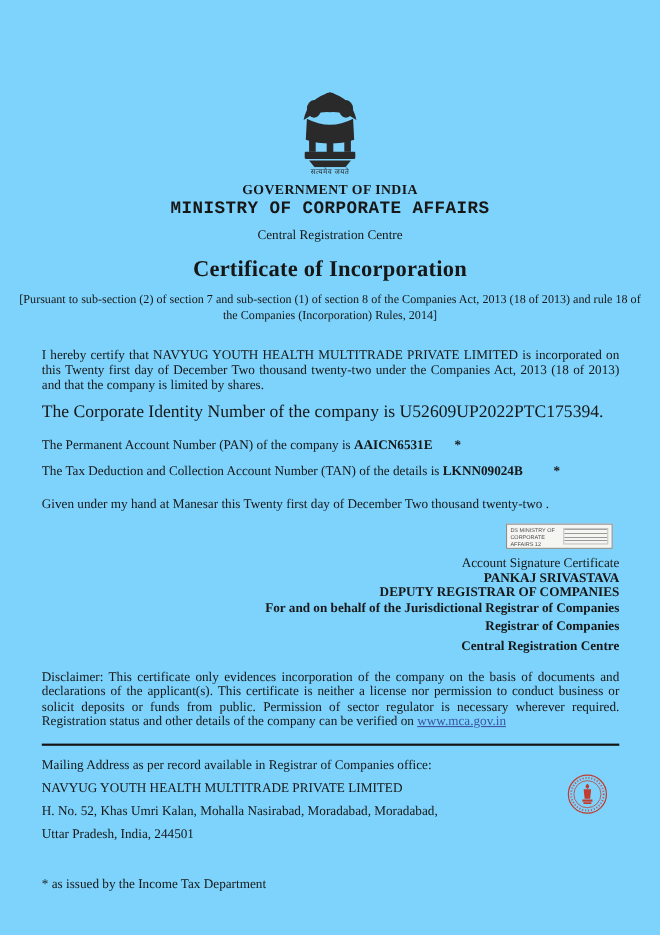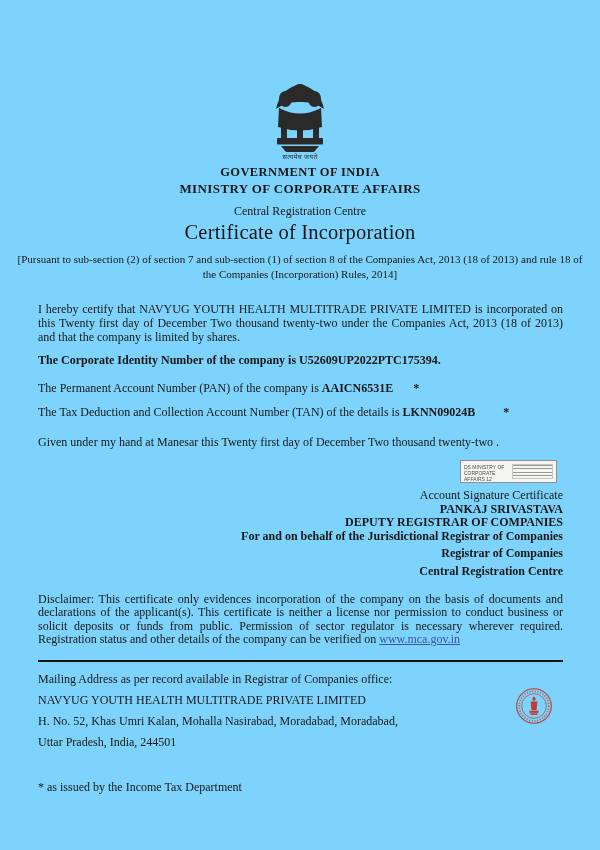--- a/index.html
+++ b/index.html
@@ -8,29 +8,29 @@
     font-family:"Liberation Serif","DejaVu Serif",serif; color:#171717;
     overflow:hidden;
   }
   .content { margin:16px 37px 0 38px; }
 
   
   .header { text-align:center; }
   .emblem-wrap { padding-top:82px; line-height:0; }
   .motto { font-size:6.5px; line-height:7px; color:#2a2a2a; letter-spacing:0.4px; margin-top:1px; }
   .gov { font-size:12.5px; font-weight:bold; letter-spacing:0.4px; margin-top:5px; }
-  .ministry { font-size:13px; font-weight:bold; letter-spacing:0.4px; margin-top:1px; }
+  .ministry { font-size:16px; font-weight:bold; letter-spacing:0.4px; margin-top:1px;font-family:Liberation Mono, monospace; }
   .centre { font-size:12px; margin-top:7px; }
-  .cert-title { font-size:20.5px; font-weight:normal; margin-top:2px; letter-spacing:0.2px; }
+  .cert-title { font-size:20.5px; font-weight:bold; margin-top:13px; letter-spacing:0.2px; }
   .pursuant { font-size:11px; line-height:14.5px; margin-top:8px; padding:0 10px; }
 
   
   p { margin:0; }
   .para1 { font-size:12px; line-height:14px; text-align:justify; margin-top:21px; }
-  .cin-line { font-size:12px; margin-top:9px;font-weight:bold; }
+  .cin-line { font-size:16px; margin-top:9px; }
   .pan-line { font-size:12px; margin-top:13px; }
   .tan-line { font-size:12px; margin-top:9px; }
   .given-line { font-size:12px; margin-top:15px; }
   .bold { font-weight:bold;text-align:center; }
   .star-pan { display:inline-block; margin-left:20px; font-weight:bold; }
   .star-tan { display:inline-block; margin-left:28px; font-weight:bold; }
 
   
   .stamp-row { display:flex; justify-content:flex-end; margin-top:10px; padding-right:6px; }
   .dsc-stamp { width:97px; height:23px; border:1px solid #8f8f8f; background:#f5f5f2; display:flex; box-sizing:border-box; }

